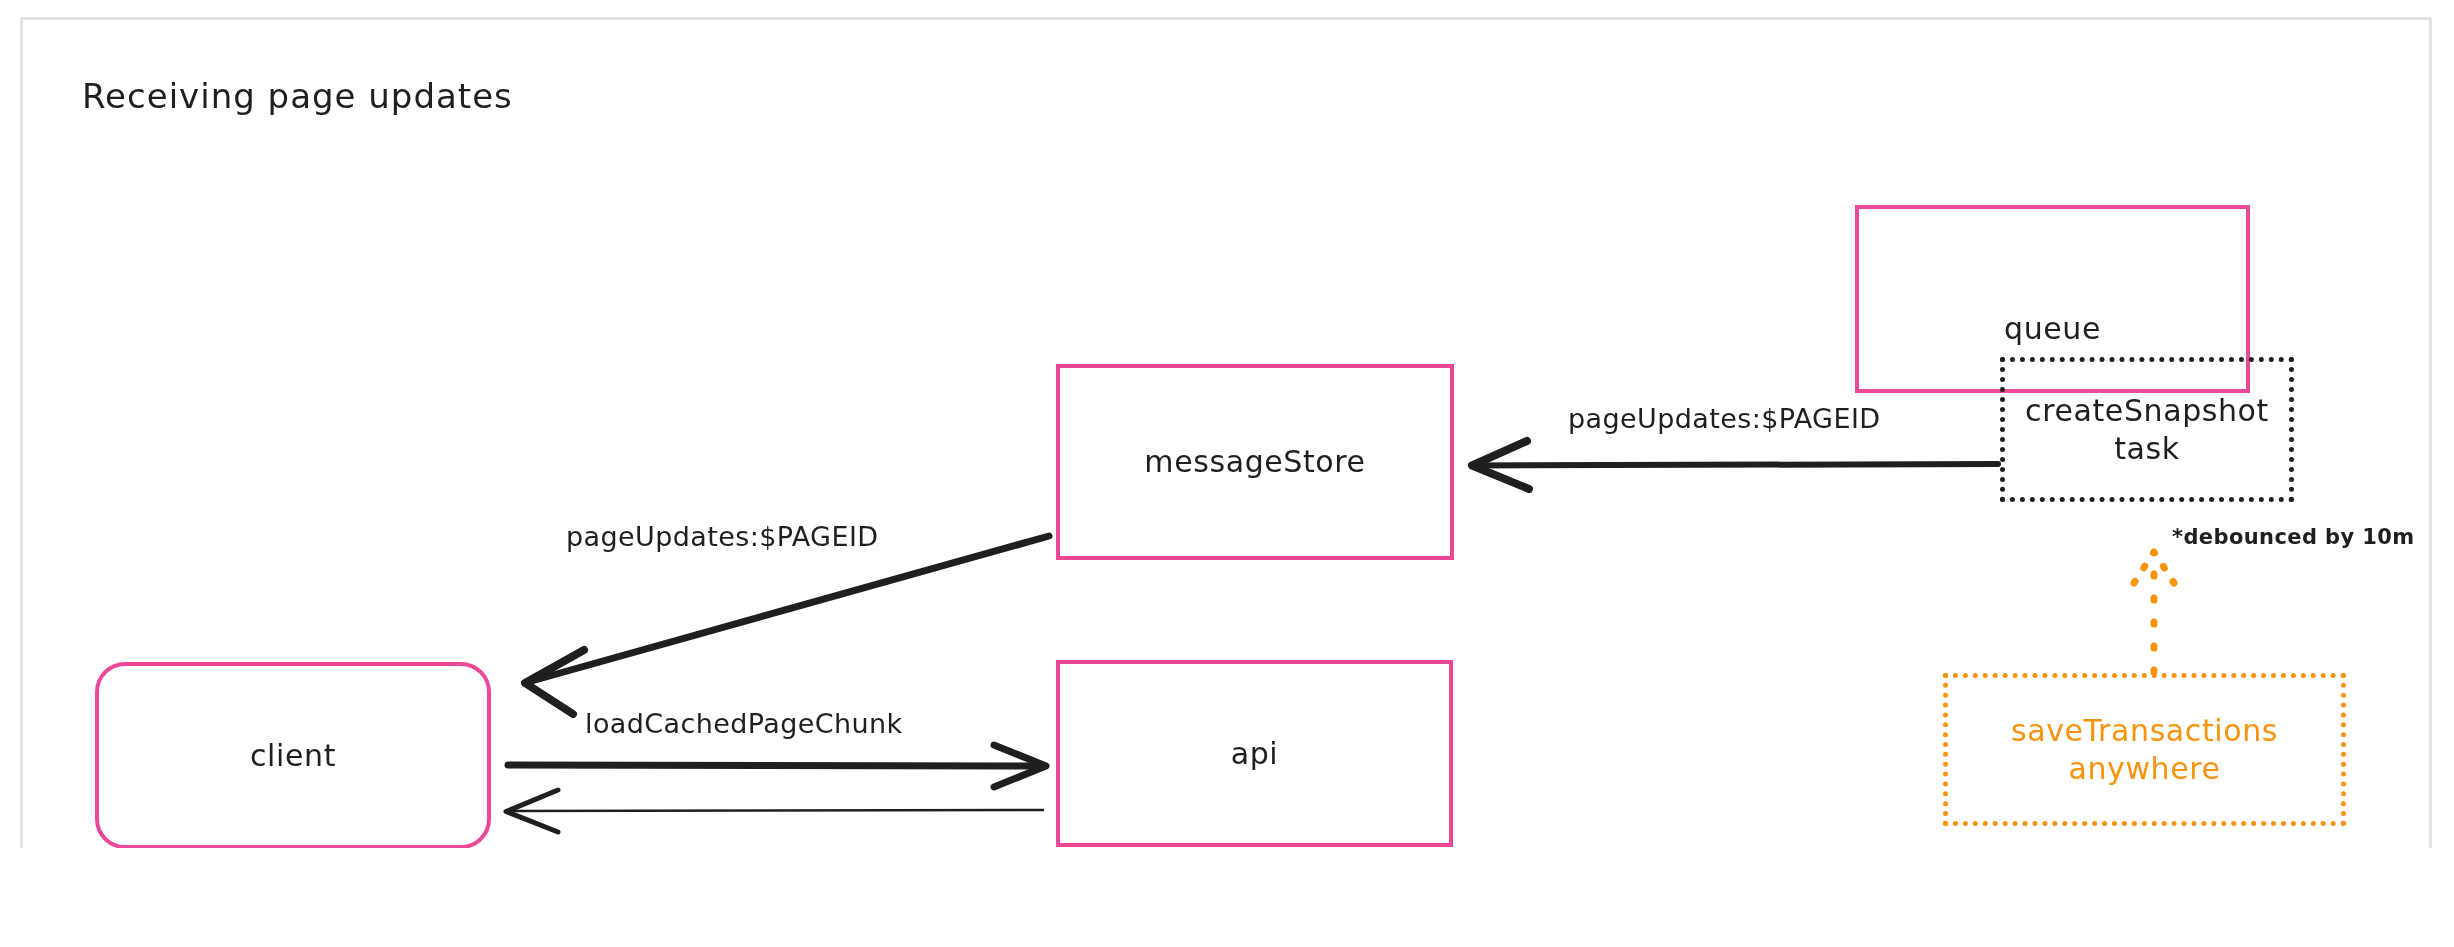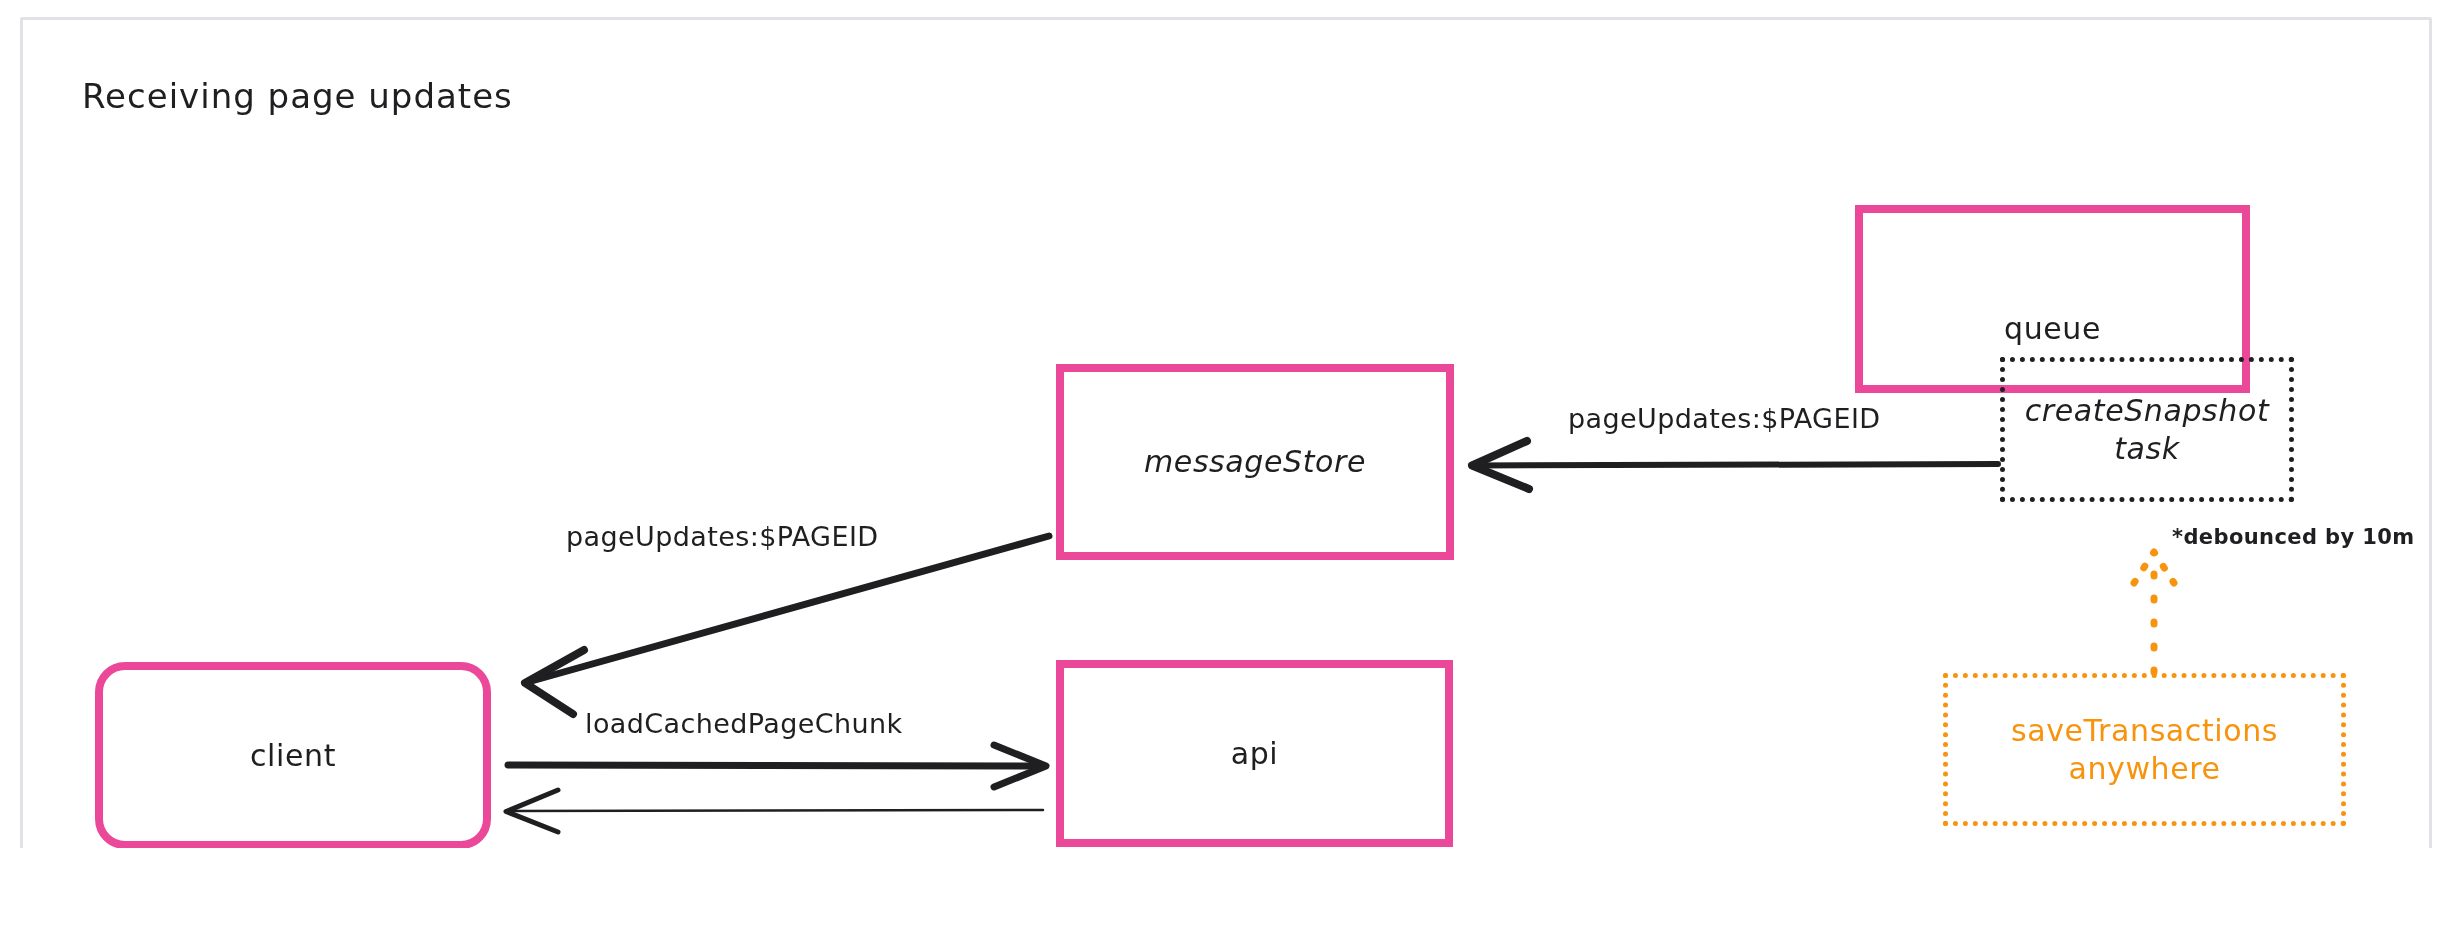--- a/index.html
+++ b/index.html
@@ -55,41 +55,40 @@
     background: transparent;
   }
   .node .node-label {
     font-size: 30px;
     color: #1f1f22;
     line-height: 1.25;
     letter-spacing: 0.6px;
     padding: 0 8px;
   }
   .solid-box {
-    border: 8px solid #ec4899;
+    border: 4px solid #ec4899;
     background: #ffffff;
   }
   .dotted-box-dark {
     border: 5px dotted #1f1f22;
     background: transparent;
-    font-style: italic;
   }
   .dotted-box-orange {
     border: 5px dotted #f8930e;
     background: transparent;
   }
   .dotted-box-orange .node-label {
     color: #f8930e;
   }
 
   
   #node-queue       { left: 1855px; top: 205px;  width: 395px;  height: 188px; }
   #node-queue .node-label { position: relative; top: 30px; }
   #node-snapshot    { left: 2000px; top: 357px;  width: 294px;  height: 145px; z-index: 5;}
-  #node-messagestore{ left: 1056px; top: 364px;  width: 398px;  height: 196px; font-style: italic; }
+  #node-messagestore{ left: 1056px; top: 364px;  width: 398px;  height: 196px; }
   #node-client      { left: 95px;   top: 662px;  width: 396px;  height: 187px; border-radius: 30px; }
   #node-api         { left: 1056px; top: 660px;  width: 397px;  height: 187px; }
   #node-savetx      { left: 1943px; top: 673px;  width: 403px;  height: 153px; }
   #node-savetx .node-label { font-size: 30px; }
 
   
   .edge-label {
     position: absolute;
     font-size: 27px;
     color: #1f1f22;

